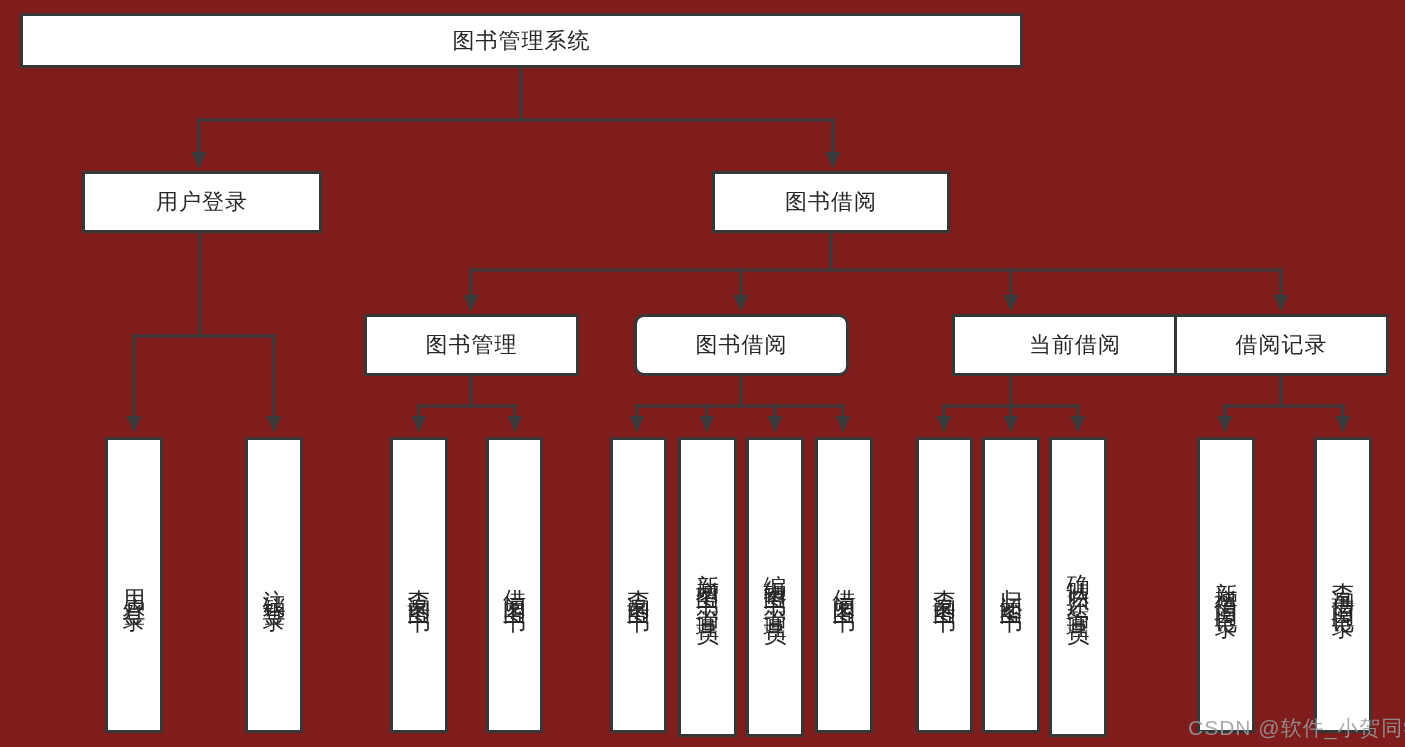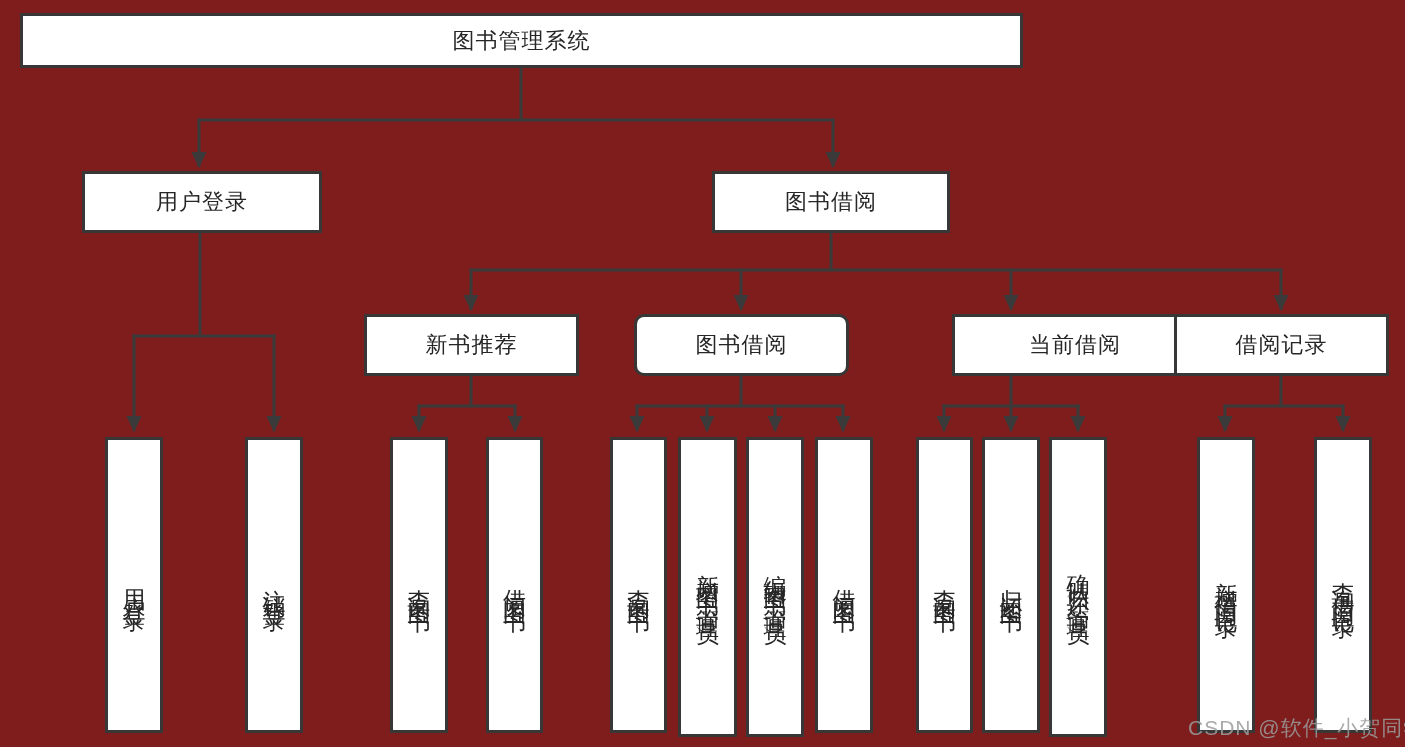--- a/index.html
+++ b/index.html
@@ -91,21 +91,21 @@
       <line x1="1225" y1="404.5" x2="1225" y2="431" marker-end="url(#arw)"></line>
       <line x1="1343" y1="404.5" x2="1343" y2="431" marker-end="url(#arw)"></line>
     </g>
   </svg>
 
   <div class="n h" style="left:20px;top:13px;width:1003px;height:55px;">图书管理系统</div>
 
   <div class="n h" style="left:82px;top:171px;width:240px;height:62px;">用户登录</div>
   <div class="n h" style="left:712px;top:171px;width:238px;height:62px;">图书借阅</div>
 
-  <div class="n h" style="left:364px;top:314px;width:215px;height:62px;">新书推荐</div>
+  <div class="n h" style="left:364px;top:314px;width:215px;height:62px;">图书管理</div>
   <div class="n h" style="left:634px;top:314px;width:215px;height:62px;border-radius:10px;">图书借阅</div>
   <div class="n h" style="left:952px;top:314px;width:246px;height:62px;">当前借阅</div>
   <div class="n h" style="left:1174px;top:314px;width:215px;height:62px;font-family:Liberation Mono, monospace;">借阅记录</div>
 
   <div class="n v" style="left:105px;top:437px;width:58px;height:296px;">用户登录</div>
   <div class="n v" style="left:245px;top:437px;width:58px;height:296px;">注销登录</div>
 
   <div class="n v" style="left:390px;top:437px;width:58px;height:296px;">查询图书</div>
   <div class="n v" style="left:486px;top:437px;width:57px;height:296px;">借阅图书</div>
 

